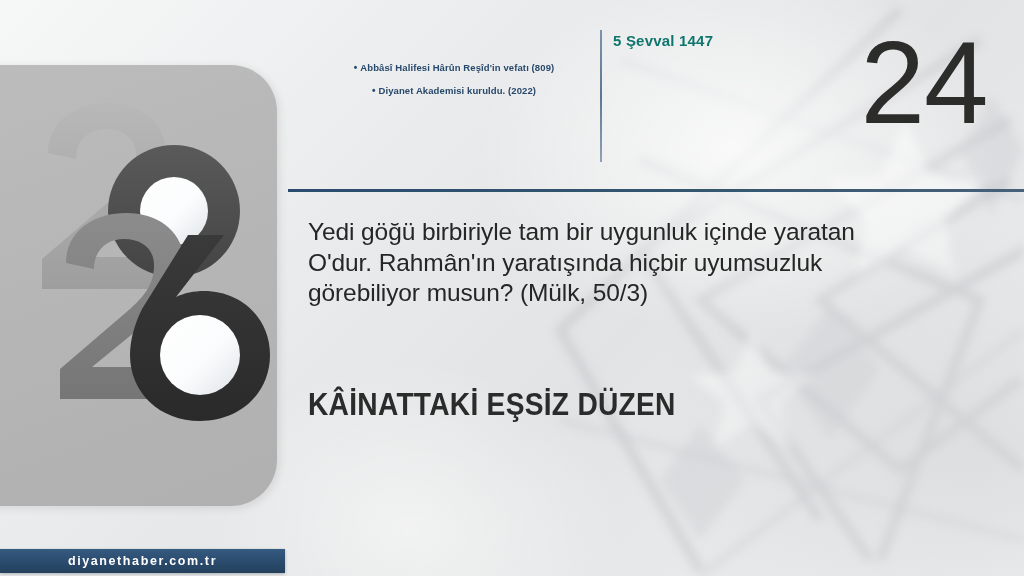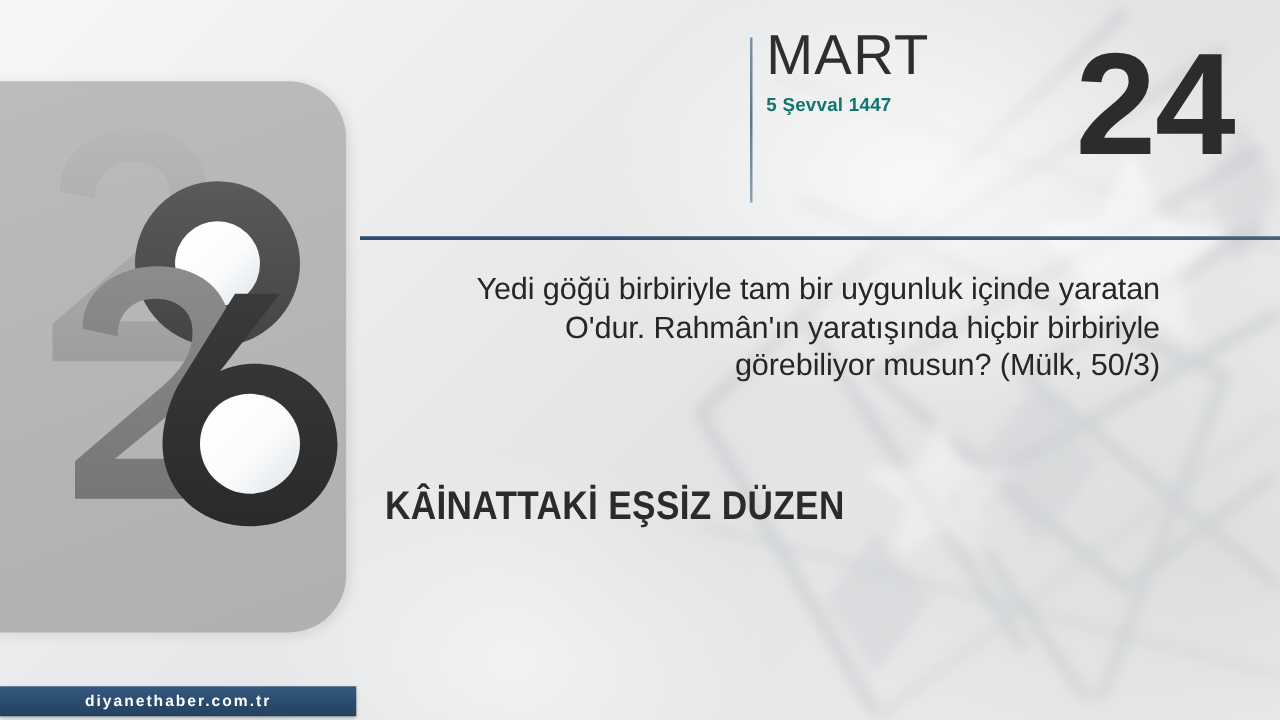--- a/index.html
+++ b/index.html
@@ -108,21 +108,21 @@
   }
 
   
   .day-number {
     position: absolute;
     left: 849px; top: 8px;
     width: 150px;
     text-align: center;
     font-size: 116px;
     line-height: 150px;
-    font-weight: bold;
+    font-weight: normal;
     color: #2c2c2b;
     letter-spacing: -1px;
   }
 
   
   .h-divider {
     position: absolute;
     left: 288px; top: 189px;
     width: 736px; height: 3px;
     background: linear-gradient(to right, #2b4c6f 0%, #34566f 55%, #47627a 100%);
@@ -131,21 +131,21 @@
   
   .quote {
     position: absolute;
     left: 308px; top: 217px;
     width: 620px;
     font-size: 24.5px;
     line-height: 30.5px;
     color: #262626;
     letter-spacing: -.1px;
   }
-  .quote .q-line { white-space: nowrap; text-align: right; }
+  .quote .q-line { white-space: nowrap; }
 
   
   .headline {
     position: absolute;
     left: 308px; top: 386px;
     font-size: 32px;
     line-height: 36px;
     font-weight: bold;
     color: #2b2b2b;
     letter-spacing: .3px;
@@ -255,35 +255,42 @@
 
       <g transform="translate(112,140)">
         <path d="M92 2 L56 2 L10 76 C2 92, -2 108, -2 122
                  C-2 160, 28 188, 68 188 C108 188, 138 160, 138 122
                  C138 86, 110 58, 72 58 C62 58, 52 60, 44 64 Z" fill="url(#gDarkest)"></path>
         <circle cx="68" cy="122" r="40" fill="url(#gCircle)"></circle>
       </g>
     </svg>
   </div>
 
+  <div class="events">
+    <div class="event-line">
+      <span class="bullet">•</span><span>Abbâsî Halifesi Hârûn Reşîd'in vefatı (809)</span>
+    </div>
+    <div class="event-line">
+      <span class="bullet">•</span><span>Diyanet Akademisi kuruldu. (2022)</span>
+    </div>
+  </div>
 
   <div class="v-sep"></div>
 
   <div class="date-block">
-    <div class="month">MART</div>
     <div class="hijri">5 Şevval 1447</div>
   </div>
 
   <div class="day-number">24</div>
 
   <div class="h-divider"></div>
 
   <div class="quote">
     <div class="q-line">Yedi göğü birbiriyle tam bir uygunluk içinde yaratan</div>
-    <div class="q-line">O'dur. Rahmân'ın yaratışında hiçbir birbiriyle</div>
+    <div class="q-line">O'dur. Rahmân'ın yaratışında hiçbir uyumsuzluk</div>
     <div class="q-line">görebiliyor musun? (Mülk, 50/3)</div>
   </div>
 
   <div class="headline">KÂİNATTAKİ EŞSİZ DÜZEN</div>
 
   <div class="footer-bar">
     <div class="footer-text">diyanethaber.com.tr</div>
   </div>
 
 </div>

